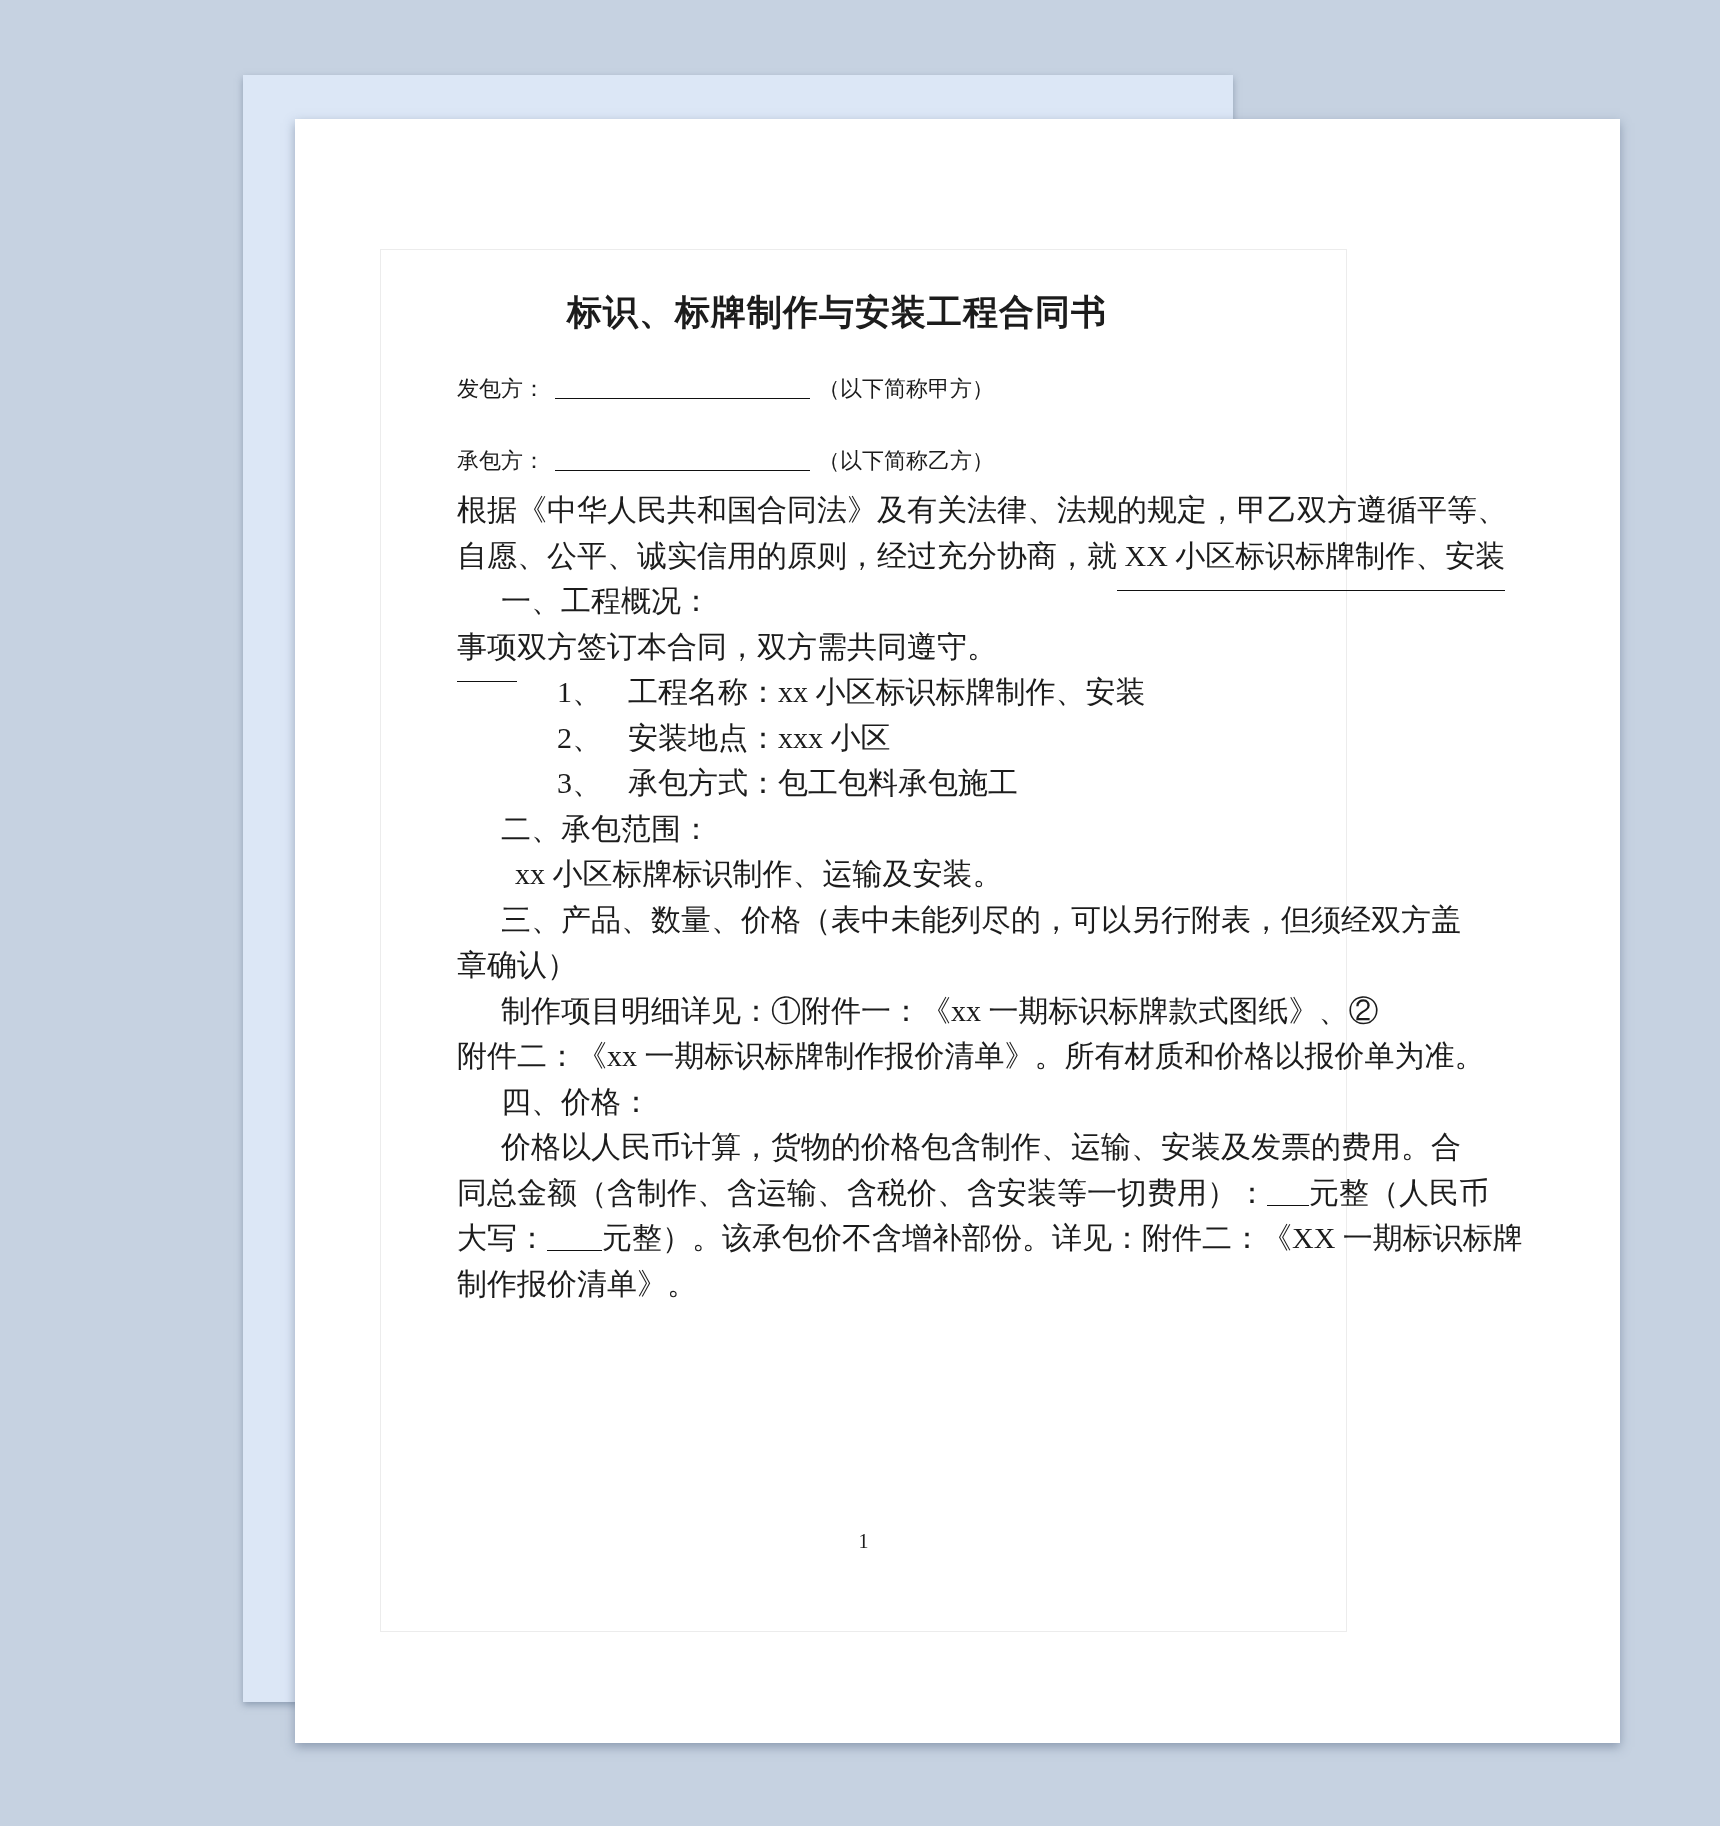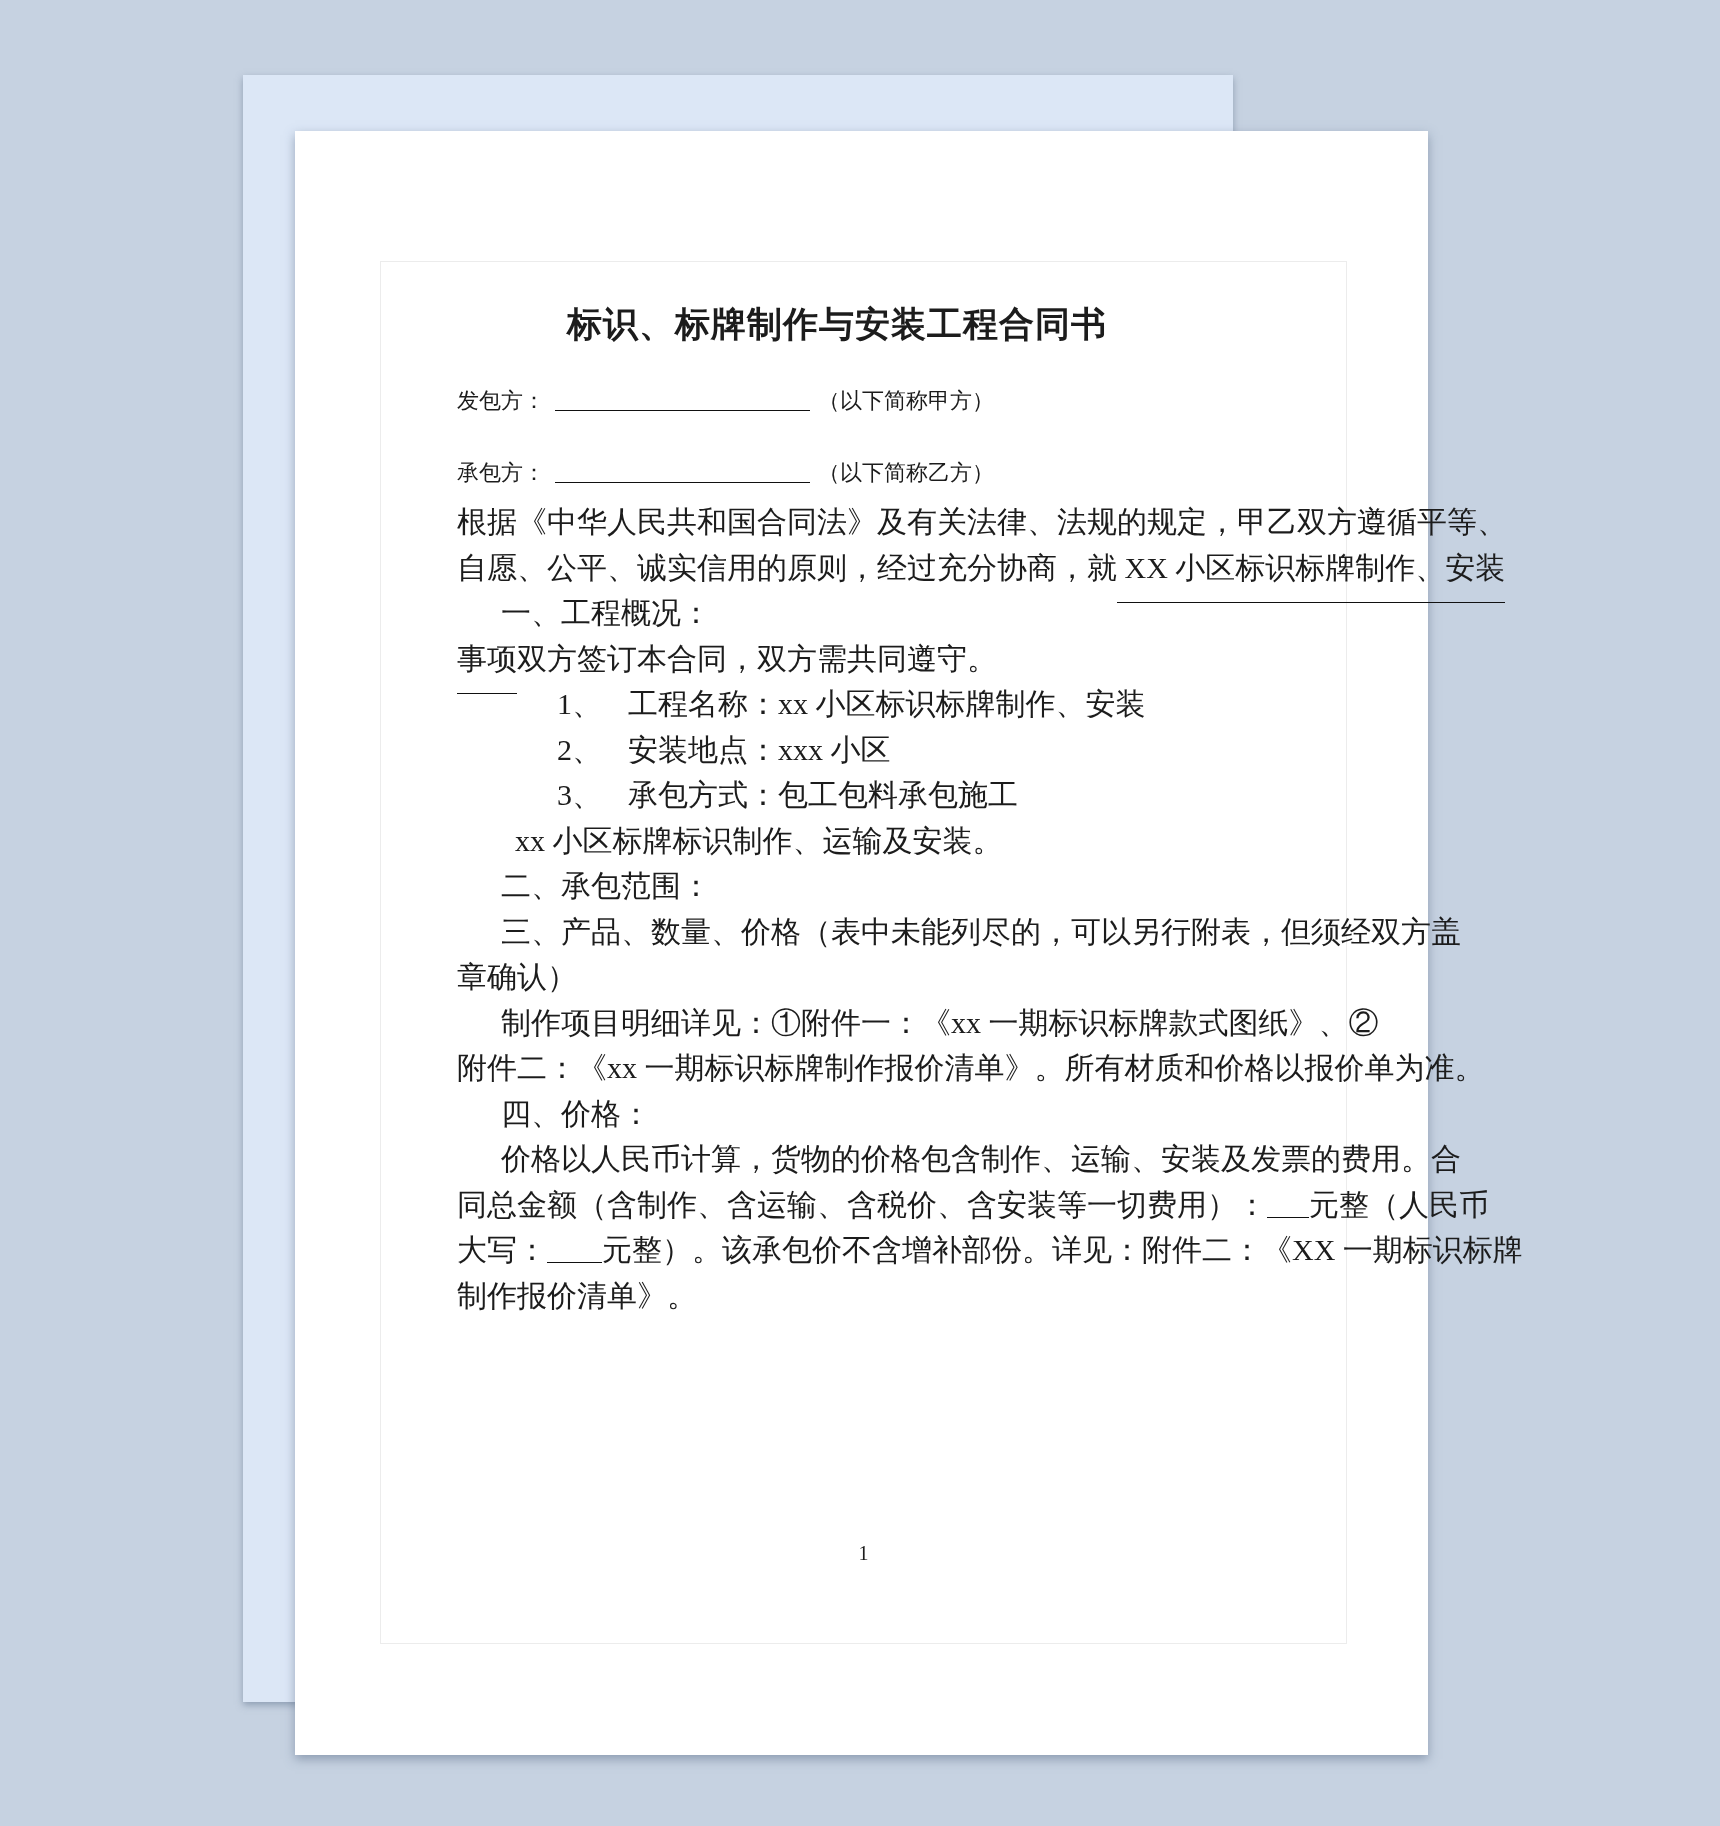--- a/index.html
+++ b/index.html
@@ -11,22 +11,22 @@
     font-family:"Liberation Serif","DejaVu Serif",serif;
     color:#1c1c1c;
   }
   .back-page {
     position:absolute; left:243px; top:75px;
     width:990px; height:1627px;
     background:#dce7f6;
     box-shadow:0 3px 7px rgba(96,114,141,.55);
   }
   .page {
-    position:absolute; left:295px; top:131px;
-    width:1133px; height:1624px;
+    position:absolute; left:295px; top:119px;
+    width:1325px; height:1624px;
     background:#ffffff;
     box-shadow:0 4px 10px rgba(82,100,128,.5);
   }
   .inner {
     position:absolute; left:85px; top:130px;
     width:967px; height:1383px;
     border:1px solid #ececec;
   }
   .text-wrap { margin-left:76px; width:760px; }
   .doc-title {
@@ -99,23 +99,23 @@
         </div>
 
         <div class="line ind-item">
           <span>2、</span><span class="tab"></span><span>安装地点：xxx 小区</span>
         </div>
 
         <div class="line ind-item">
           <span>3、</span><span class="tab"></span><span>承包方式：包工包料承包施工</span>
         </div>
 
+        <div class="line ind-head">二、承包范围：</div>
+
         <div class="line ind-body2">xx 小区标牌标识制作、运输及安装。</div>
-
-        <div class="line ind-head">二、承包范围：</div>
 
         <div class="line ind-head">三、产品、数量、价格（表中未能列尽的，可以另行附表，但须经双方盖</div>
 
         <div class="line">章确认）</div>
 
         <div class="line ind-para">制作项目明细详见：①附件一：《xx 一期标识标牌款式图纸》、②</div>
 
         <div class="line">附件二：《xx 一期标识标牌制作报价清单》。所有材质和价格以报价单为准。</div>
 
         <div class="line ind-head">四、价格：</div>

